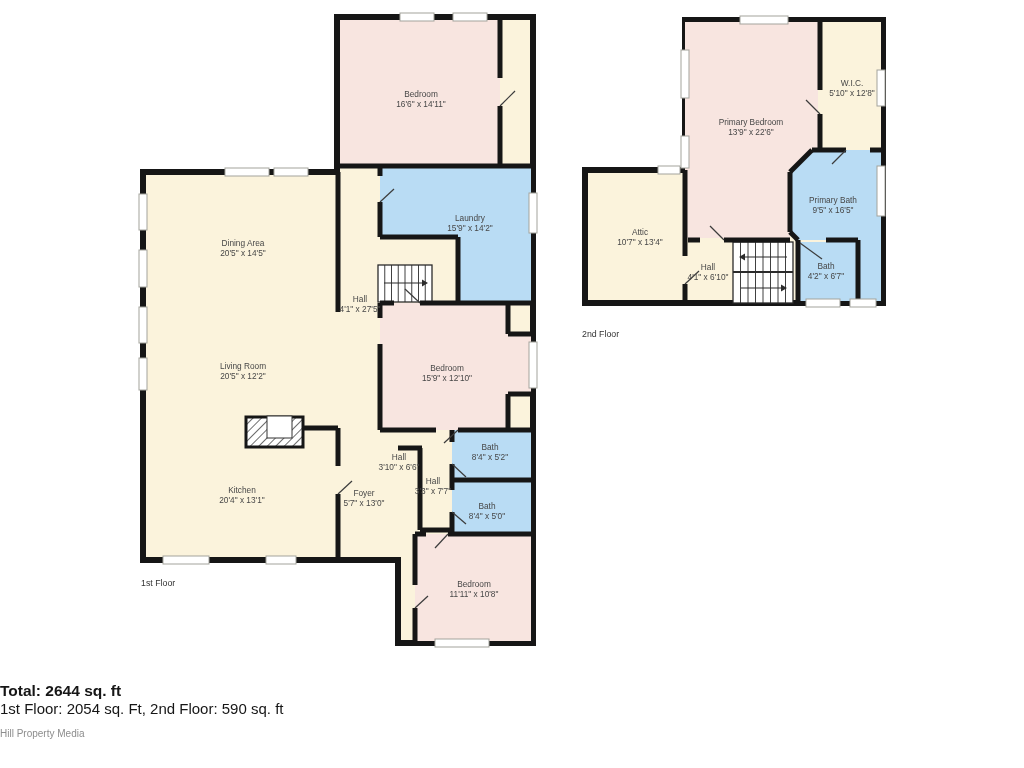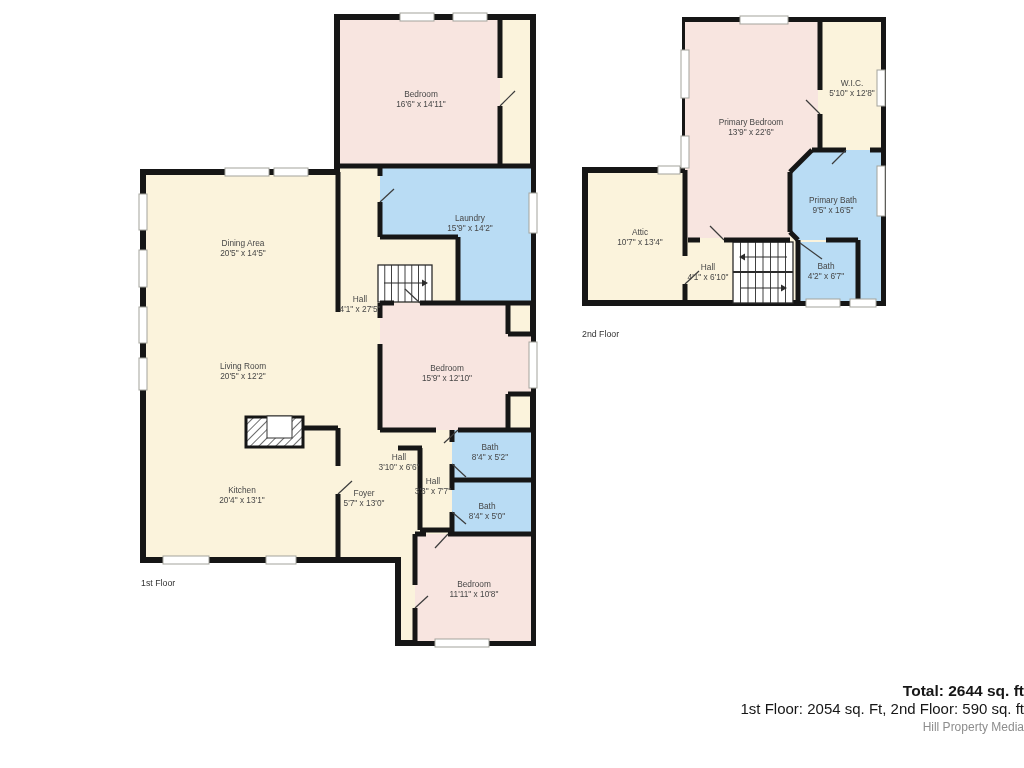--- a/index.html
+++ b/index.html
@@ -1,22 +1,22 @@
 <!DOCTYPE html>
 <html><head>
 <meta charset="utf-8">
 <style>
   html,body{margin:0;padding:0;background:#ffffff;}
   body{width:1024px;height:768px;position:relative;font-family:"Liberation Sans",sans-serif;overflow:hidden;}
   #plan{position:absolute;left:0;top:0;}
   svg text{font-family:"Liberation Sans",sans-serif;}
-  .summary{position:absolute;top:681px;left:0;width:1024px;text-align:right;color:#161616;}
+  .summary{position:absolute;top:681px;left:0;width:1024px;text-align:left;color:#161616;}
   .summary .total{font-size:15.5px;font-weight:700;line-height:19px;}
-  .summary .line{font-size:15px;line-height:18px;padding-left:6px;}
-  .summary .credit{font-size:12px;color:#8d8d8d;margin-top:2px;}
+  .summary .line{font-size:15px;line-height:18px;}
+  .summary .credit{font-size:10px;color:#8d8d8d;margin-top:10px;}
 </style>
 </head>
 <body>
 
 <svg id="plan" width="1024" height="768" viewBox="0 0 1024 768">
     <defs>
       <pattern id="hatch" width="6" height="6" patternUnits="userSpaceOnUse" patternTransform="rotate(45)">
         <rect x="0" y="0" width="6" height="6" fill="#ffffff"></rect>
         <line x1="0" y1="0" x2="0" y2="6" stroke="#4a4a4a" stroke-width="1.6"></line>
       </pattern>

